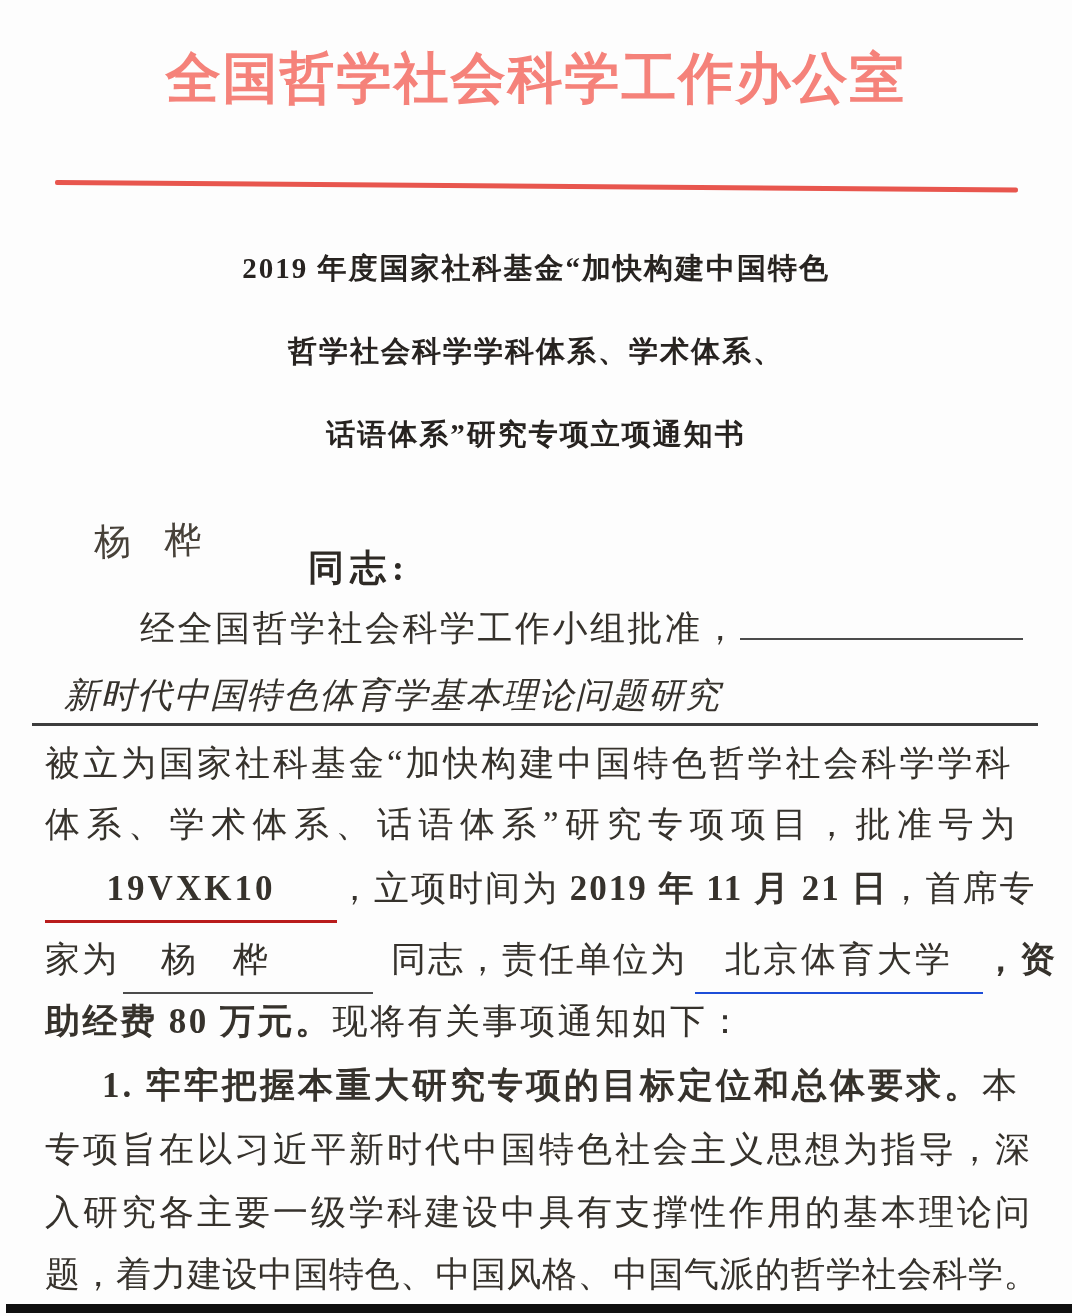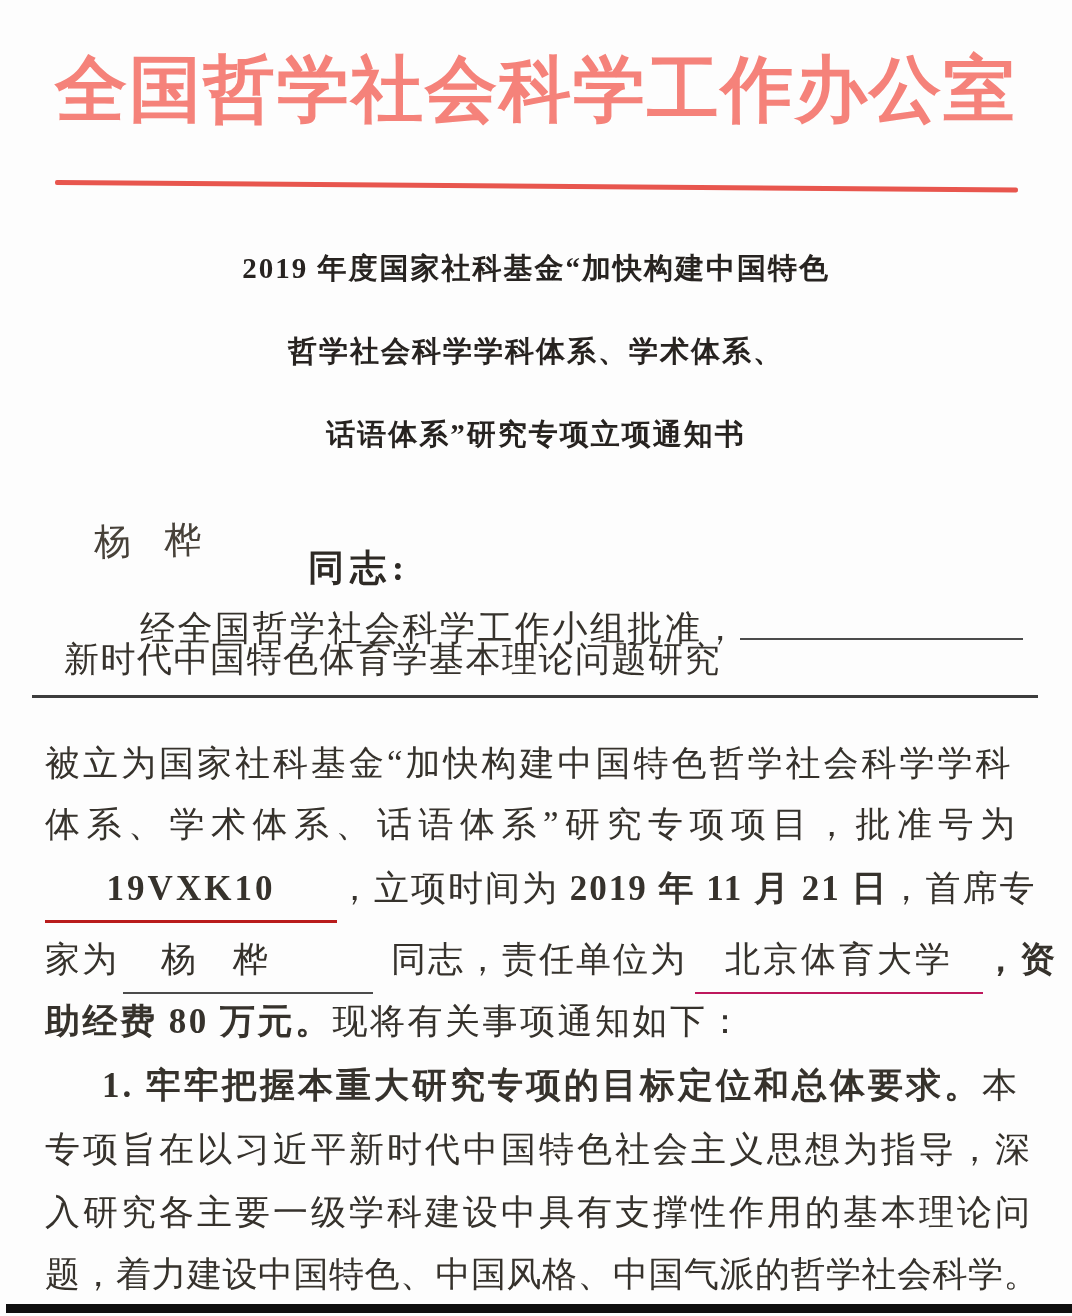--- a/index.html
+++ b/index.html
@@ -17,21 +17,21 @@
     color: #36322c;
   }
 
   
   .org-header {
     position: absolute;
     top: 42px;
     left: 0;
     width: 100%;
     text-align: center;
-    font-size: 72px;
+    font-size: 55px;
     font-weight: bold;
     color: #f5827a;
     letter-spacing: 2px;
     white-space: nowrap;
   }
   .red-rule {
     position: absolute;
     top: 180px;
     left: 55px;
     width: 963px;
@@ -95,27 +95,28 @@
 
   .line-a { top: 604px; padding-left: 95px; letter-spacing: 2.5px; }
   .blank-ul {
     display: inline-block;
     width: 283px;
     border-bottom: 2px solid #4c4c4c;
     letter-spacing: 0;
   }
 
   .line-b {
-    top: 635px;
+    top: 671px;
     left: 32px;
     width: 974px;
     padding-left: 32px;
-    padding-bottom: 11px;
+    padding-bottom: 3px;
     border-bottom: 3px solid #3d3d3d;
     letter-spacing: 1.5px;
+    font-style: italic;
   }
 
   .line-c { top: 739px; letter-spacing: 3px; }
   .line-d { top: 800px; letter-spacing: 6.5px; }
 
   .line-e { top: 864px; letter-spacing: 2px; }
   .num-ul {
     display: inline-block;
     width: 292px;
     text-align: center;
@@ -134,21 +135,21 @@
     margin-left: 4px;
     border-bottom: 2px solid #4c4c4c;
   }
   .line-f .mid { margin-left: 18px; margin-right: 8px; }
   .unit-ul {
     display: inline-block;
     width: 288px;
     text-align: center;
     letter-spacing: 3px;
     padding-bottom: 8px;
-    border-bottom: 2px solid #be185d;
+    border-bottom: 2px solid #1d4ed8;
   }
 
   .line-g { top: 997px; letter-spacing: 2.5px; }
   .line-h { top: 1061px; padding-left: 57px; letter-spacing: 3px; }
   .line-i { top: 1125px; letter-spacing: 3px; }
   .line-j { top: 1188px; letter-spacing: 3px; }
   .line-k { top: 1250px; letter-spacing: 0.5px; }
 
   
   .scan-bar {

